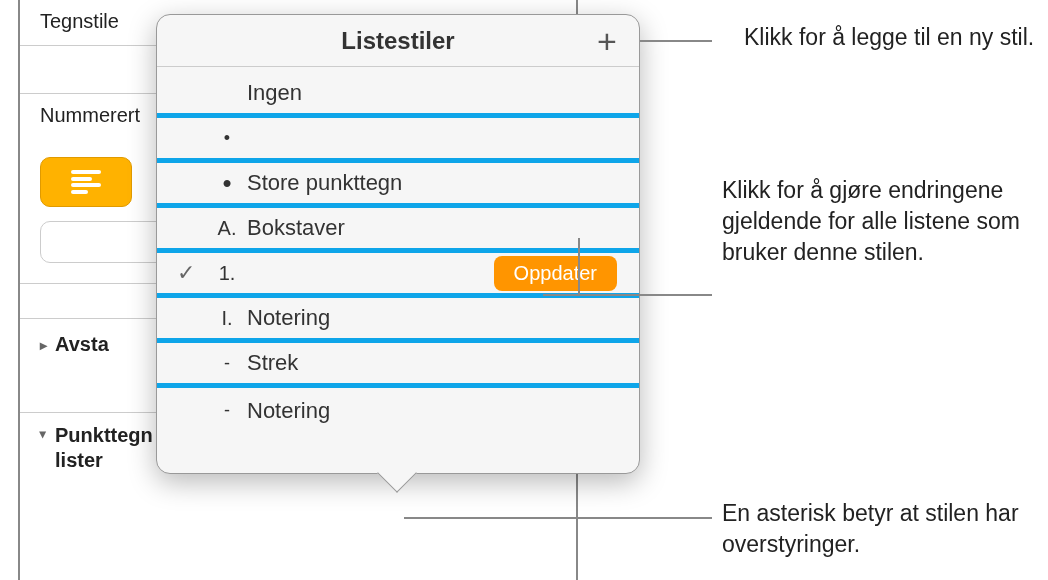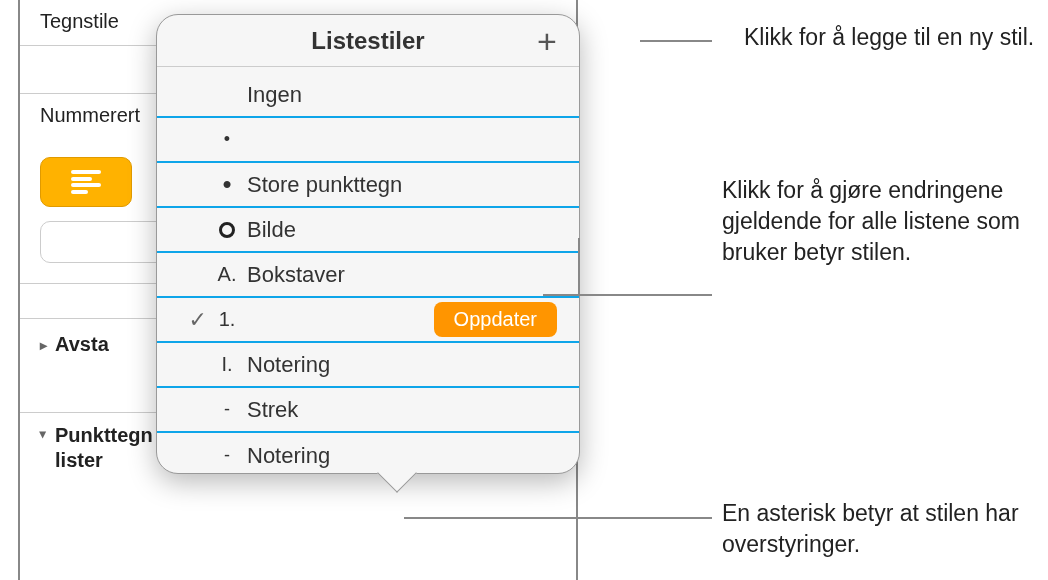--- a/index.html
+++ b/index.html
@@ -107,27 +107,26 @@
       justify-content: space-between;
       padding: 0 14px;
       font-size: 21px;
       color: #222;
       background: #fff;
     }
     .popover {
       position: absolute;
       left: 156px;
       top: 14px;
-      width: 424px;
+      width: 484px;
       height: 460px;
       background: #f6f6f6;
       border: 1px solid #999;
-      border-radius: 22px;
+      border-radius: 14px;
       box-shadow: 0 8px 28px rgba(0,0,0,0.28);
-      text-align: right;
     }
     .popover-header {
       height: 52px;
       border-bottom: 1px solid #ccc;
       display: flex;
       align-items: center;
       justify-content: center;
       position: relative;
     }
     .popover-title {
@@ -152,21 +151,21 @@
     .style-list {
       padding: 6px 0;
     }
     .style-item {
       height: 45px;
       display: flex;
       align-items: center;
       padding: 0 22px 0 20px;
       font-size: 22px;
       color: #333;
-      border-bottom: 2px solid #0ea5e9;
+      border-bottom: 5px solid #0ea5e9;
       cursor: pointer;
     }
     .style-item:last-child { border-bottom: none; }
     .check-col {
       width: 30px;
       font-size: 22px;
       color: #666;
     }
     .bullet-col {
       width: 40px;
@@ -270,27 +269,20 @@
       <span class="check-col"></span>
       <span class="bullet-col">•</span>
     </div>
     <div class="style-item">
       <span class="check-col"></span>
       <span class="bullet-col" style="font-size:26px;">•</span>
       <span>Store punkttegn</span>
     </div>
     <div class="style-item">
       <span class="check-col"></span>
-      <span class="bullet-col">
-          <span class="circle-bullet"></span>
-        </span>
-      <span>Bilde</span>
-    </div>
-    <div class="style-item">
-      <span class="check-col"></span>
       <span class="bullet-col" style="font-size:20px;">A.</span>
       <span>Bokstaver</span>
     </div>
     <div class="style-item">
       <span class="check-col">✓</span>
       <span class="bullet-col" style="font-size:20px;">1.</span>
       <span class="update-btn">
         <span>Oppdater</span>
       </span>
     </div>
@@ -314,14 +306,14 @@
 </div>
 
 <div class="leader" style="left:640px; top:40px; width:72px;"></div>
 <div class="leader" style="left:578px; top:294px; width:134px;"></div>
 <div class="leader" style="left:578px; top:238px; width:1.5px; height:57px;"></div>
 <div style="position:absolute;left:578px;top:238px;width:1.5px;height:1.5px;background:#888;"></div>
 <div class="leader" style="left:543px; top:294px; width:36px;"></div>
 <div class="leader" style="left:404px; top:517px; width:308px;"></div>
 
 <div class="callout" style="left:744px; top:22px; width:310px;">Klikk for å legge til en ny stil.</div>
-<div class="callout" style="left:722px; top:175px; width:310px;">Klikk for å gjøre endringene gjeldende for alle listene som bruker betyr stilen.</div>
+<div class="callout" style="left:722px; top:175px; width:310px;">Klikk for å gjøre endringene gjeldende for alle listene som bruker denne stilen.</div>
 <div class="callout" style="left:722px; top:498px; width:320px;">En asterisk betyr at stilen har overstyringer.</div>
 
 </body></html>

